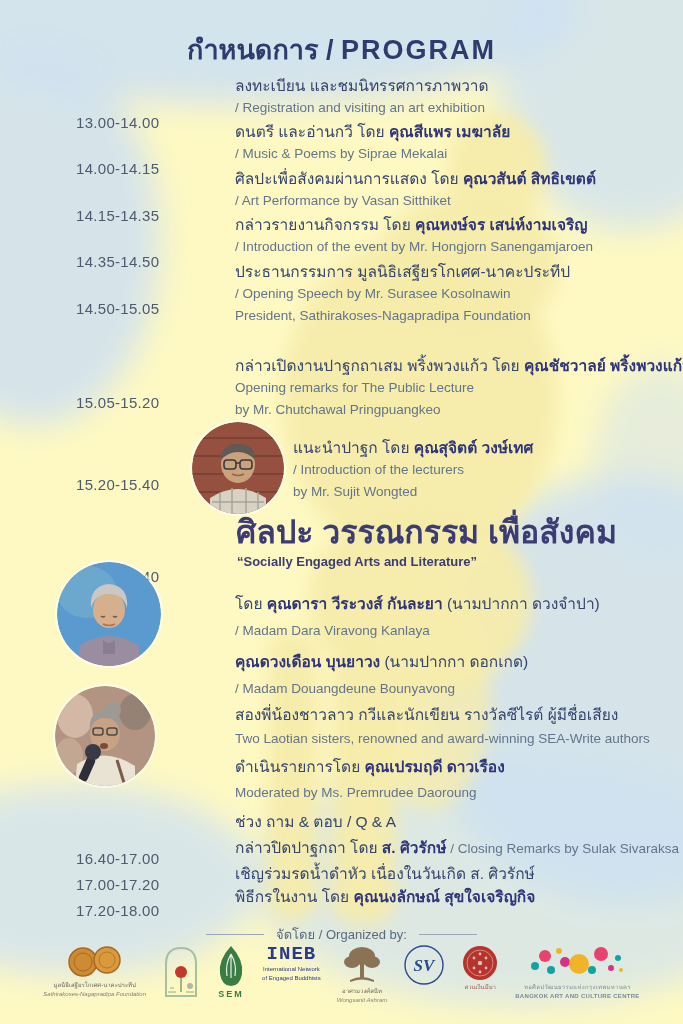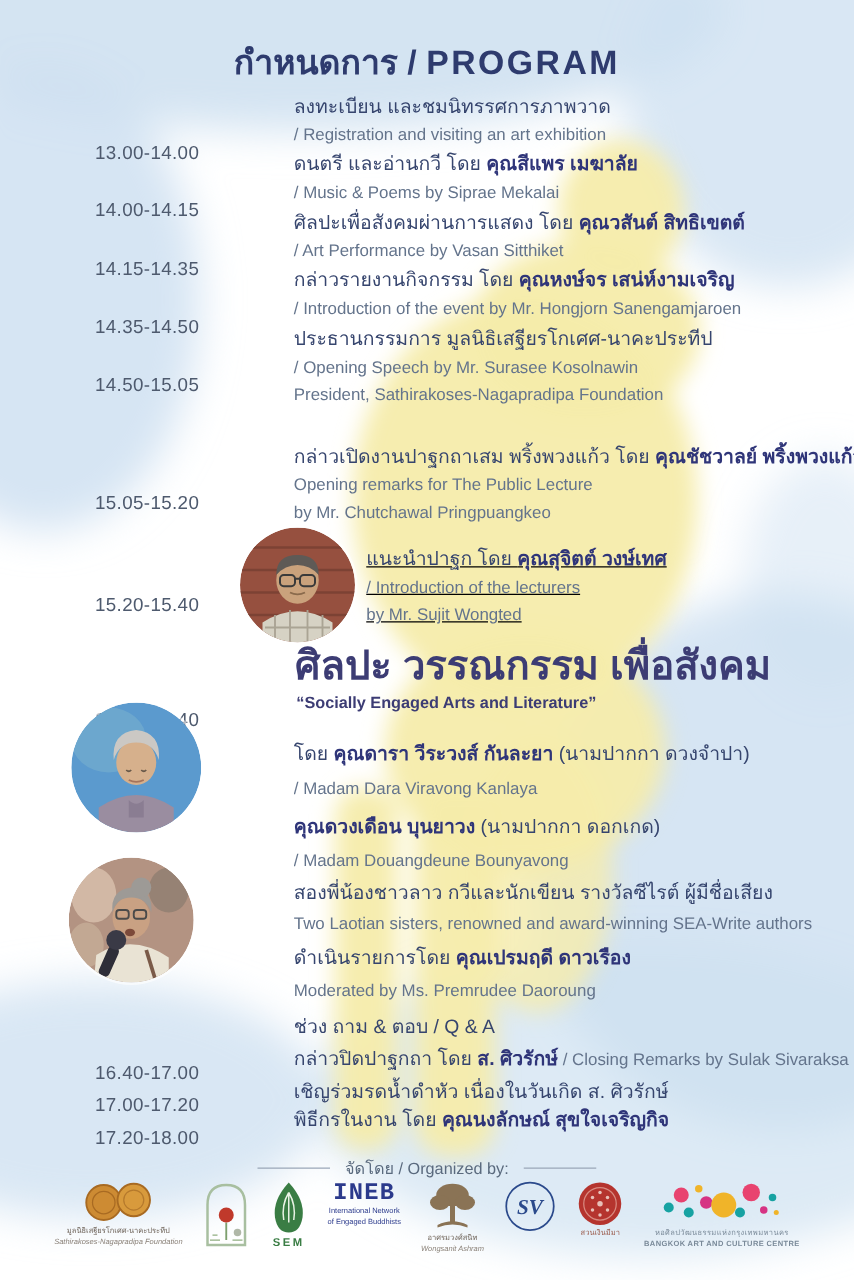--- a/index.html
+++ b/index.html
@@ -1,18 +1,18 @@
 <!DOCTYPE html>
 <html><head>
 <meta charset="utf-8">
 <style>
   html,body{margin:0;padding:0;background:#e9e9e9;}
   .poster{
     position:relative;width:683px;height:1024px;margin:0 auto;
-    background:#ffffff;overflow:hidden;
+    background:#fef9c3;overflow:hidden;
     font-family:"Liberation Sans","DejaVu Sans",sans-serif;
   }
   .bg{position:absolute;inset:0;pointer-events:none;}
   .layer{position:absolute;white-space:nowrap;}
   .poster-title{
     position:absolute;top:28px;left:0;width:100%;text-align:center;
     color:#2e3b6e;font-size:27px;font-weight:bold;white-space:nowrap;
   }
   .poster-title .latin{letter-spacing:2px;font-weight:600;}
   .time{
@@ -169,21 +169,21 @@
           <rect x="32" y="38" width="12" height="9" rx="3"></rect>
           <rect x="48" y="38" width="12" height="9" rx="3"></rect>
           <line x1="44" y1="41" x2="48" y2="41"></line>
         </g>
         <path d="M40,52 Q46,55 52,52" stroke="#8a6a4c" stroke-width="1.5" fill="none"></path>
       </g>
     </svg>
   </div>
   <div class="layer" style="top:436px;left:0;width:100%;">
     <span class="time">15.20-15.40</span>
-    <div class="content" style="left:293px;text-decoration:underline;">
+    <div class="content" style="left:293px;">
       <div class="thai"><span>แนะนำปาฐก โดย </span><span class="name">คุณสุจิตต์ วงษ์เทศ</span></div>
       <div class="en">/ Introduction of the lecturers</div>
       <div class="en">by Mr. Sujit Wongted</div>
     </div>
   </div>
 
   <div class="layer" style="top:528px;left:0;width:100%;">
     <span class="time">20.96-16.40</span>
   </div>
   <div class="session-title">ศิลปะ วรรณกรรม เพื่อสังคม</div>

